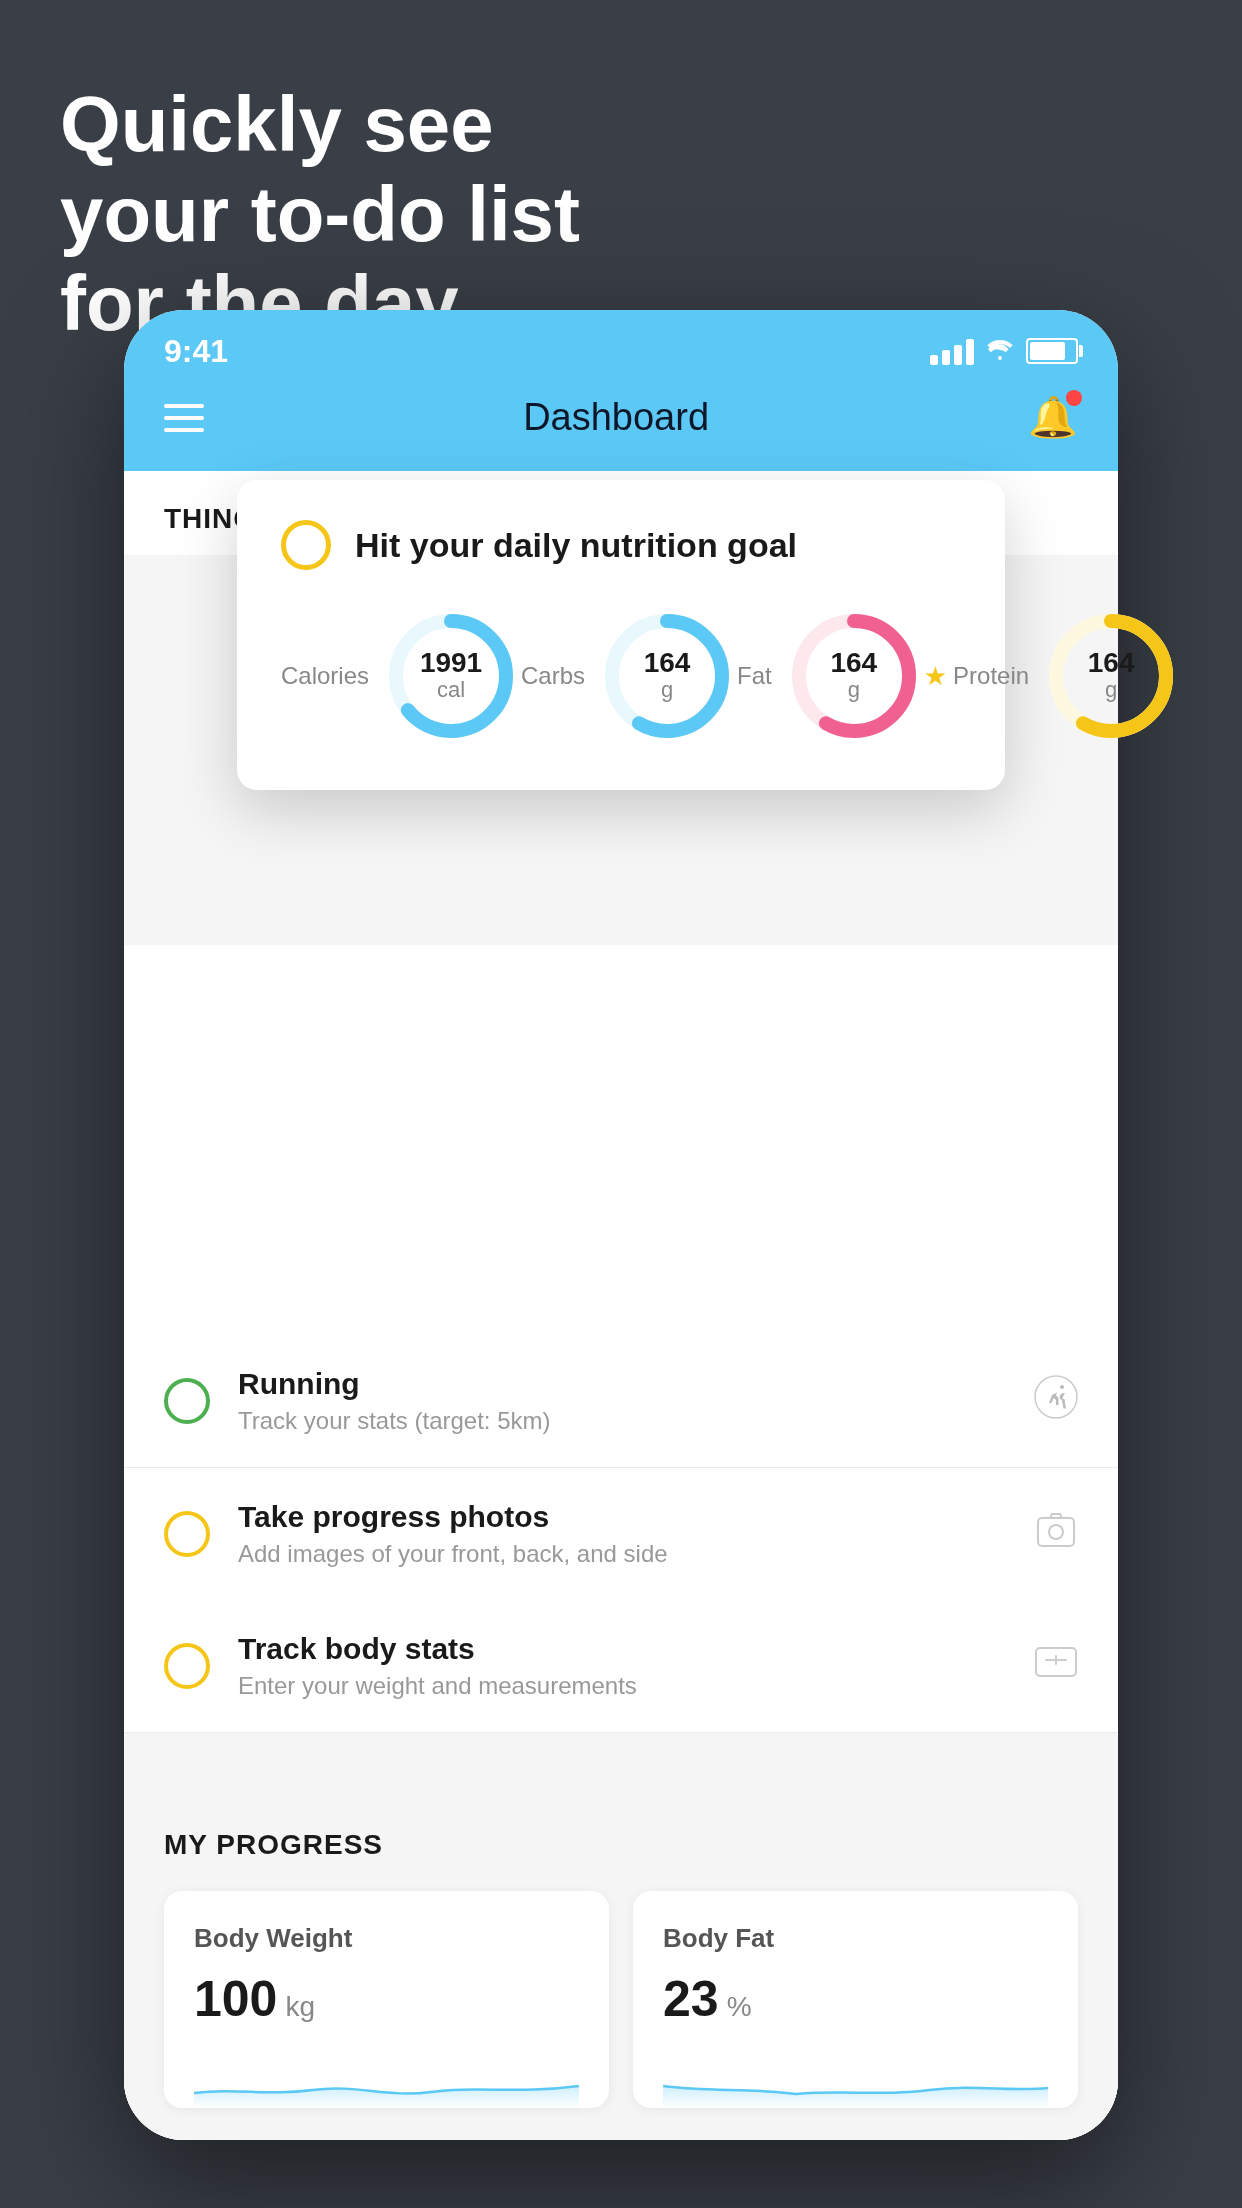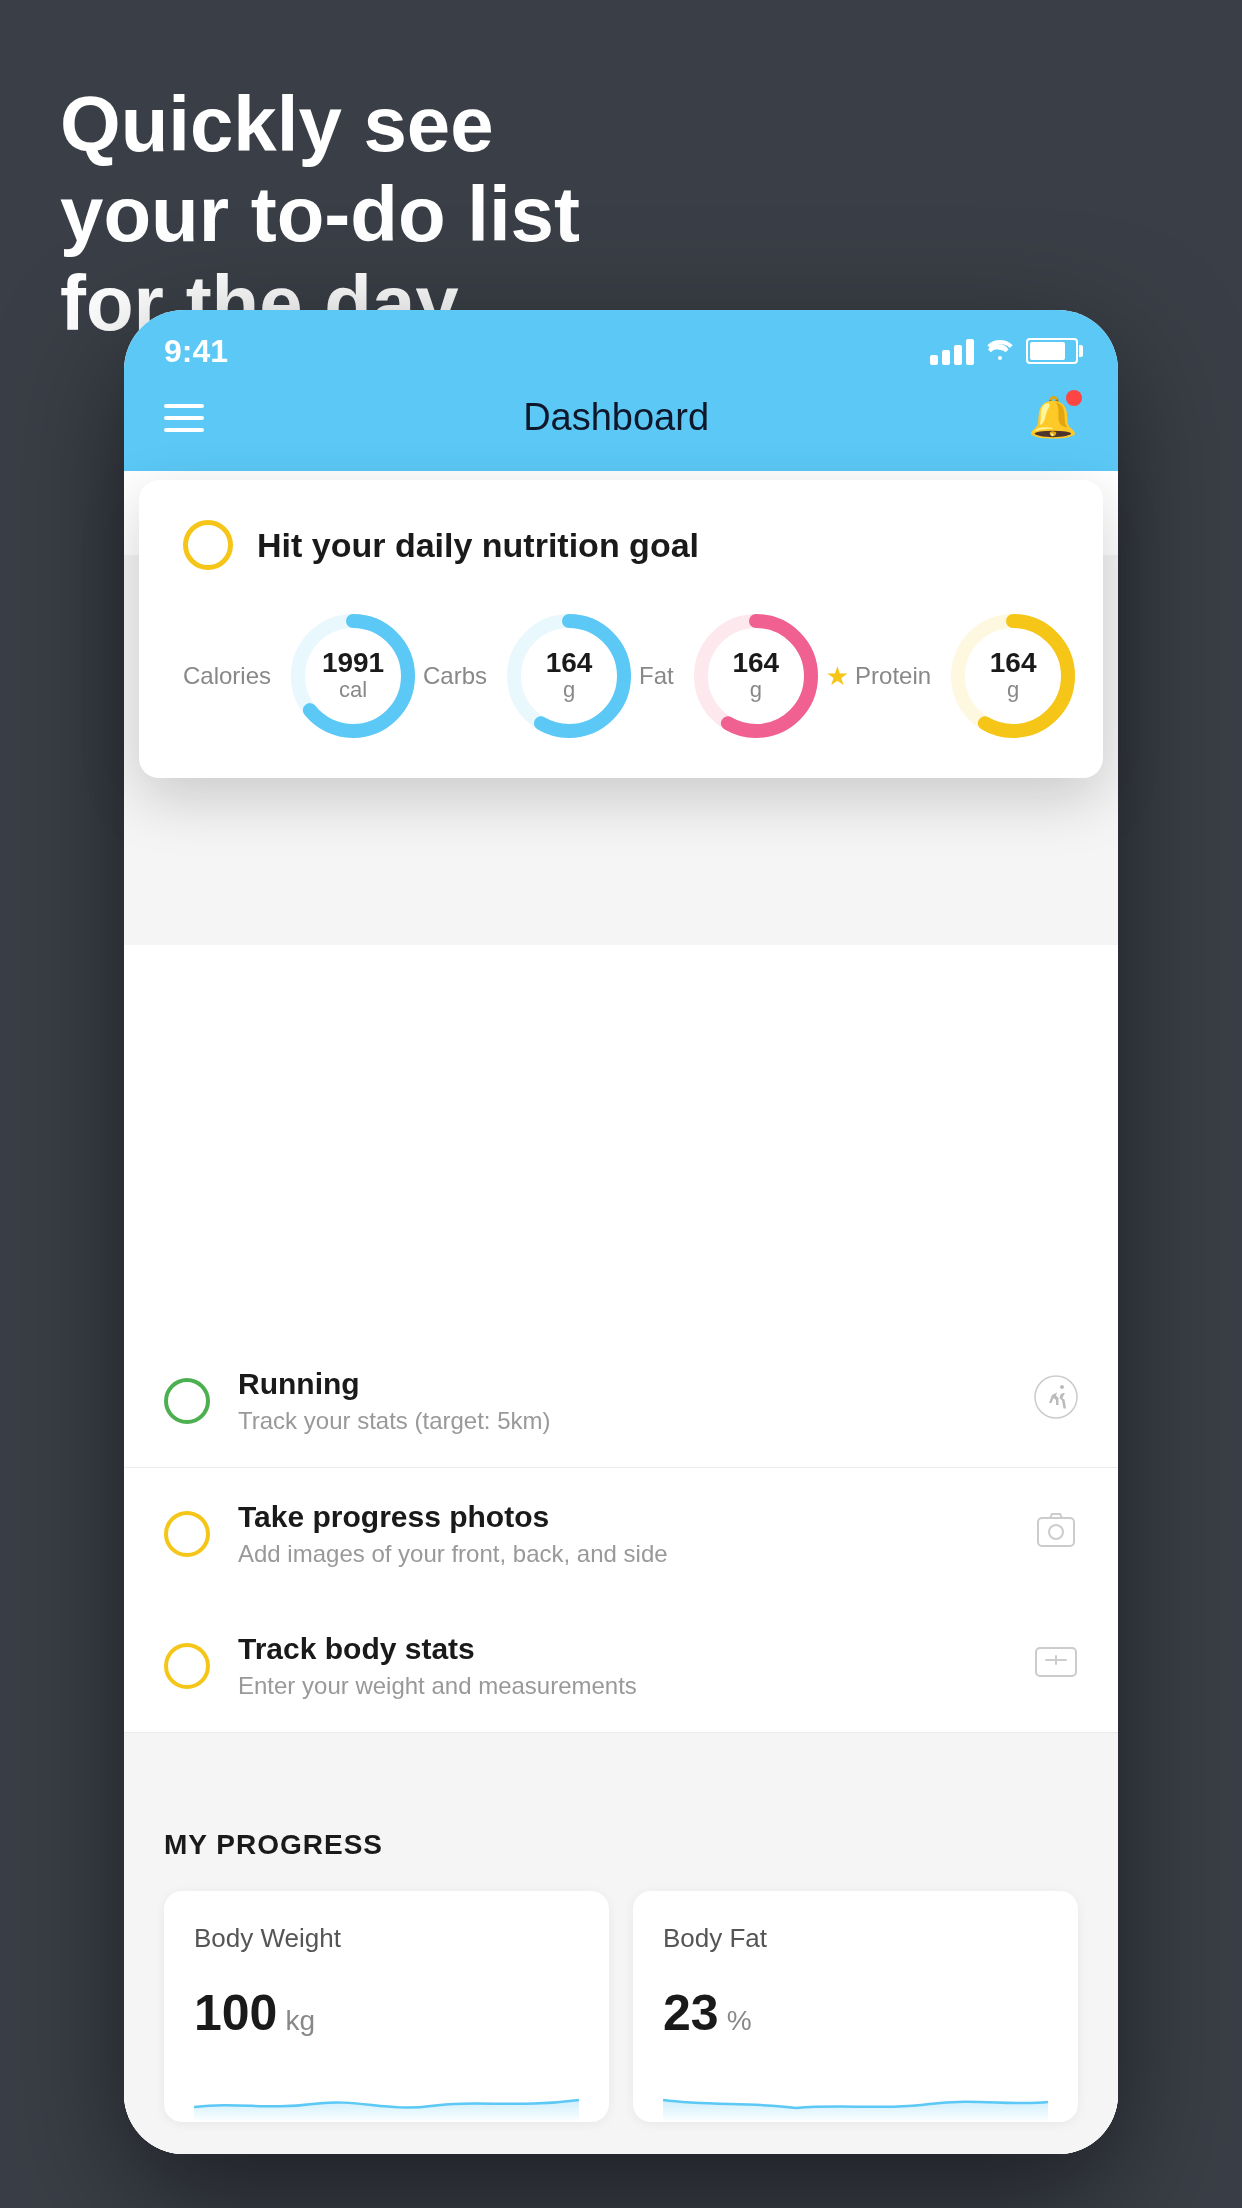--- a/index.html
+++ b/index.html
@@ -167,24 +167,24 @@
       color: #1a1a1a;
       letter-spacing: 1px;
     }
 
     
     .floating-card {
       position: absolute;
       top: 480px;
       left: 50%;
       transform: translateX(-50%);
-      width: 964px;
+      width: 768px;
       background: white;
       border-radius: 20px;
-      padding: 40px 44px 32px;
+      padding: 40px 44px 44px;
       box-shadow: 0 20px 60px rgba(0,0,0,0.18);
       z-index: 10;
     }
     .card-row-title {
       display: flex;
       align-items: center;
       gap: 24px;
       margin-bottom: 36px;
     }
     .circle-indicator {
@@ -308,21 +308,22 @@
       flex: 1;
       background: white;
       border-radius: 18px;
       padding: 32px 30px 0;
       overflow: hidden;
       box-shadow: 0 2px 12px rgba(0,0,0,0.06);
     }
     .progress-card-title {
       font-size: 26px;
       color: #555;
-      margin-bottom: 34px;
+      margin-bottom: 20px;
+      font-weight: bold;
     }
     .progress-value-row {
       display: flex;
       align-items: baseline;
       gap: 8px;
       margin-bottom: 24px;
     }
     .progress-value {
       font-size: 50px;
       font-weight: 700;

